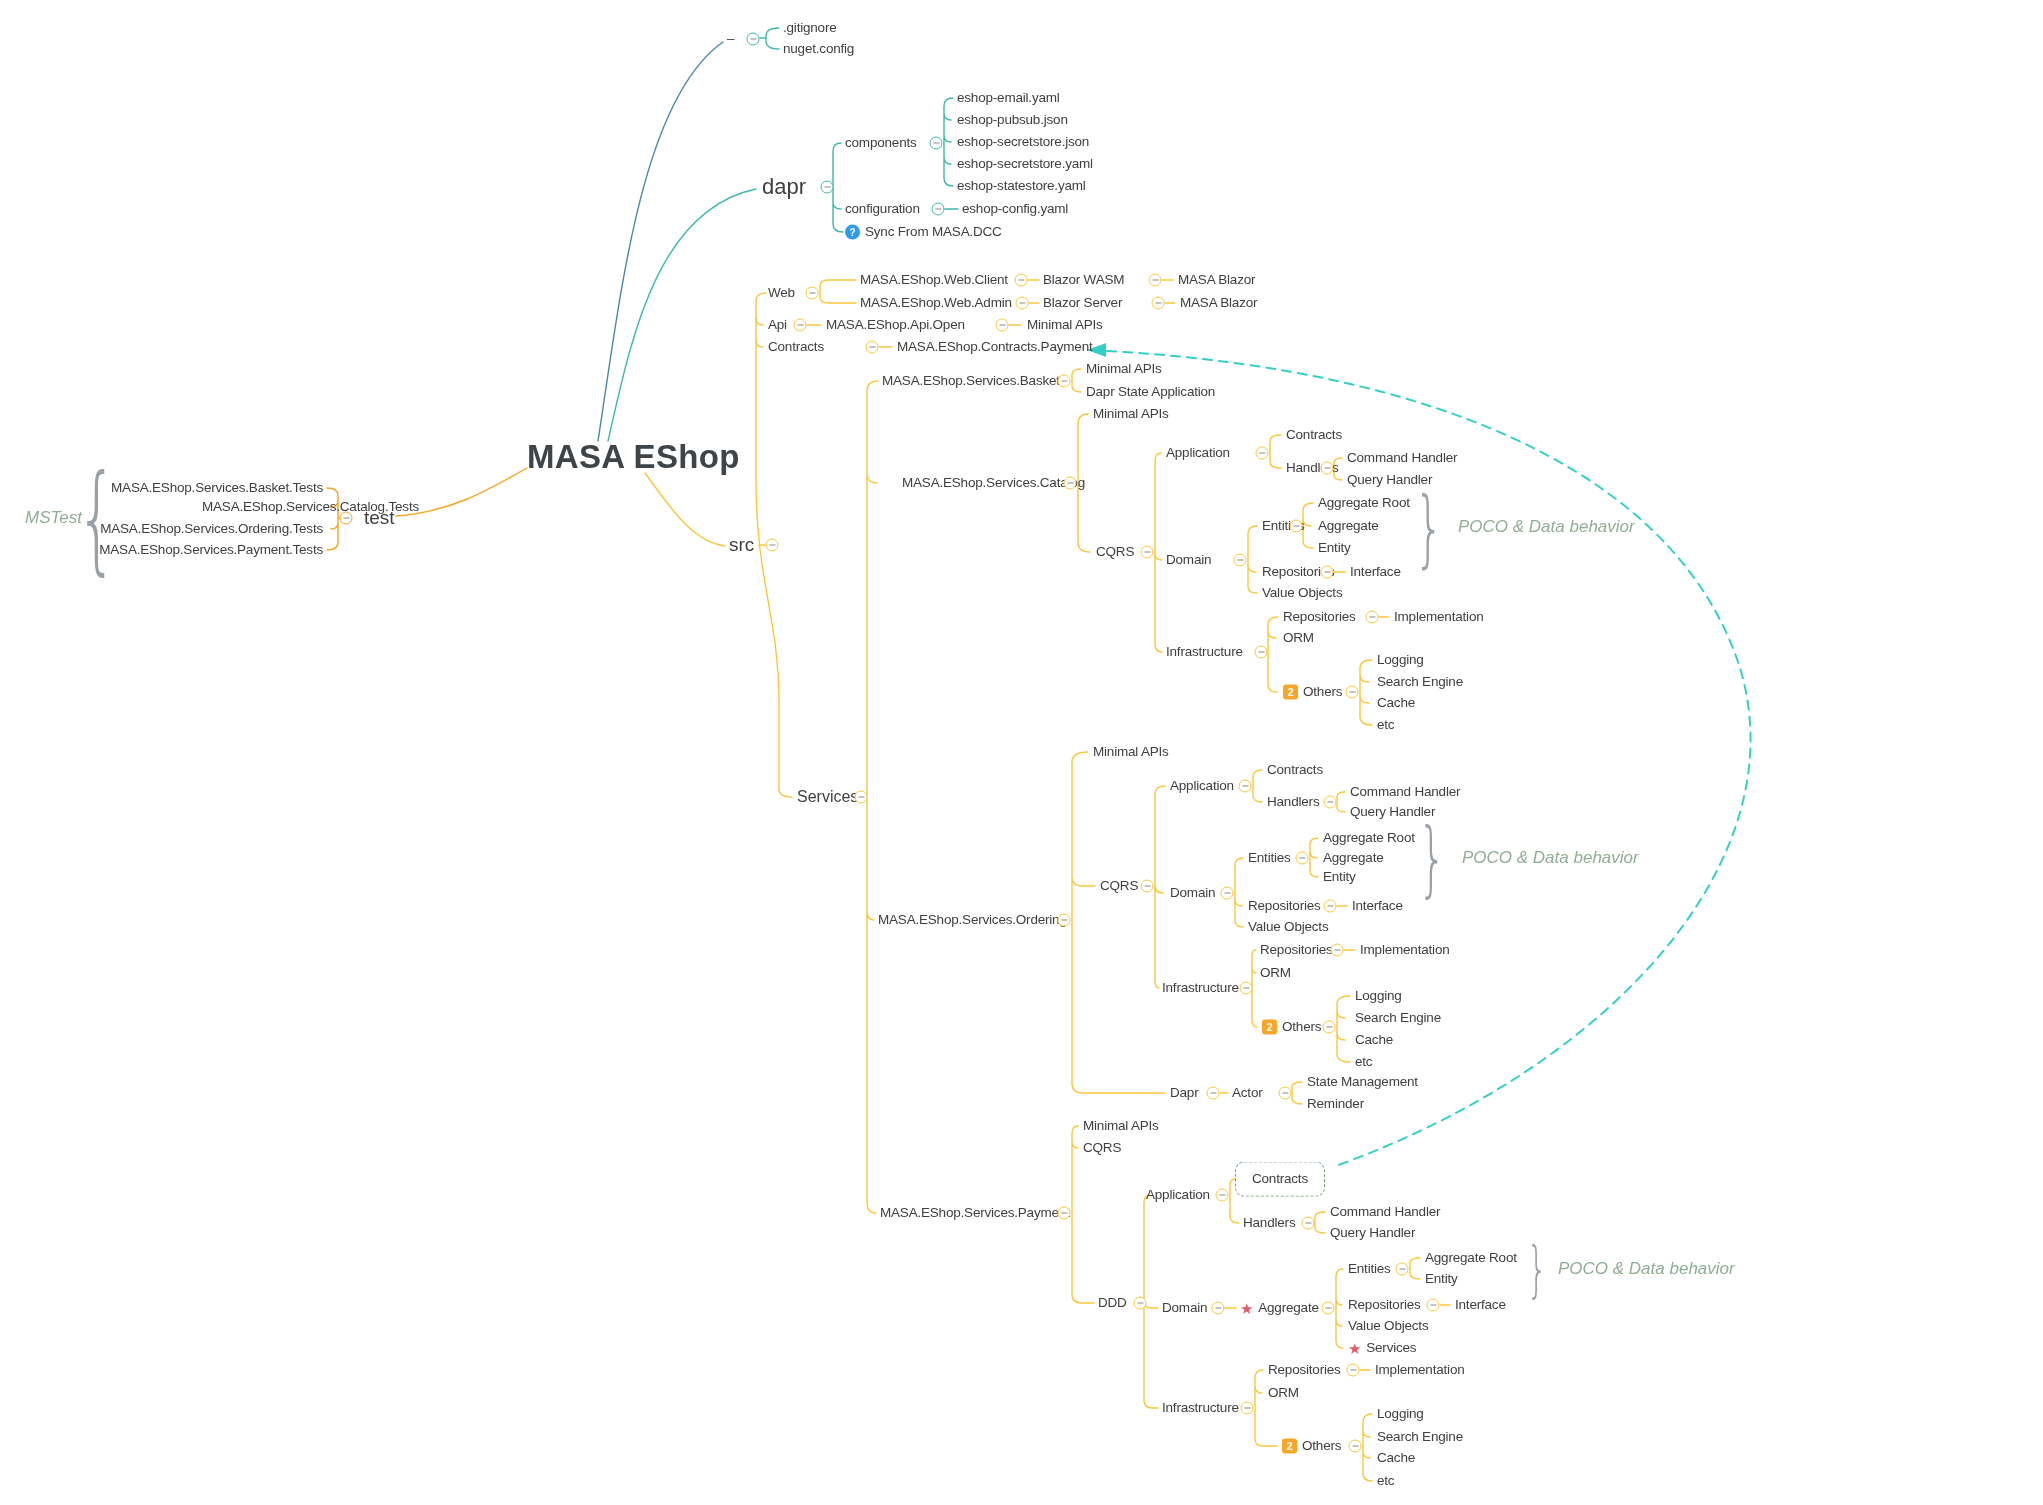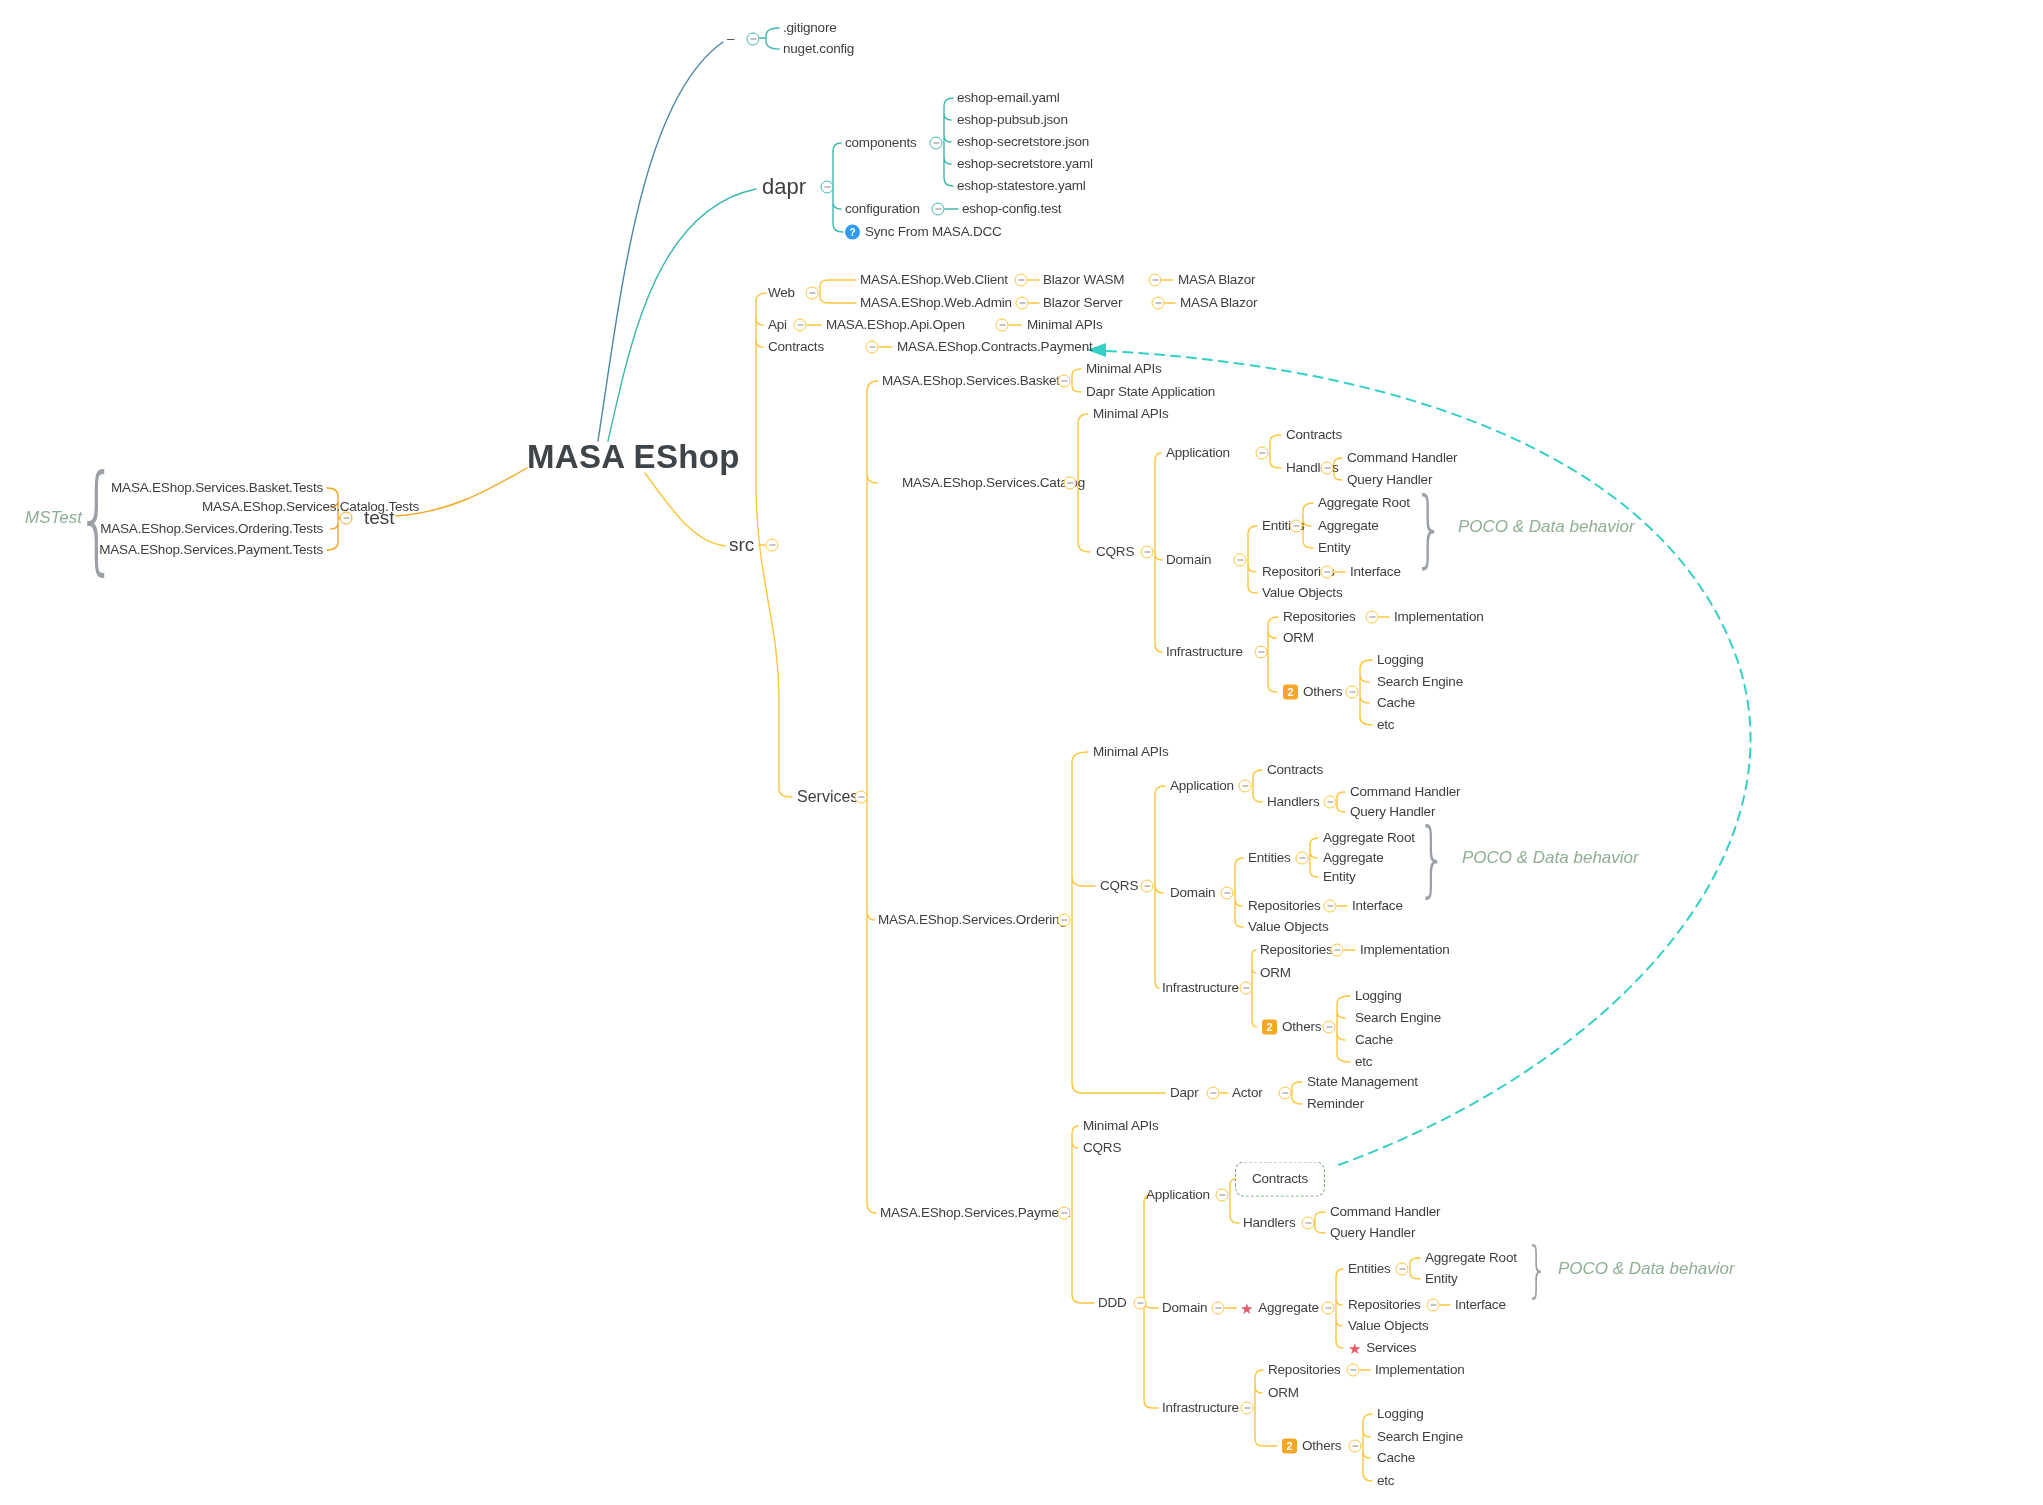--- a/index.html
+++ b/index.html
@@ -127,21 +127,21 @@
       <div class="node" style="left: 957px; top: 186px;">
         <span>eshop-statestore.yaml</span>
       </div>
       <div class="node" style="left: 845px; top: 209px;">
         <span>configuration</span>
       </div>
       <div class="exp" style="left: 938px; top: 209px; border-color: rgb(63, 184, 174);">
         <i></i>
       </div>
       <div class="node" style="left: 962px; top: 209px;">
-        <span>eshop-config.test</span>
+        <span>eshop-config.yaml</span>
       </div>
       <div class="node" style="left: 845px; top: 232px;">
         <span class="help">?</span>
         <span>Sync From MASA.DCC</span>
       </div>
       <div class="node mid" style="left: 729px; top: 545px;">
         <span>src</span>
       </div>
       <div class="exp" style="left: 772px; top: 545px; border-color: rgb(251, 198, 60);">
         <i></i>

